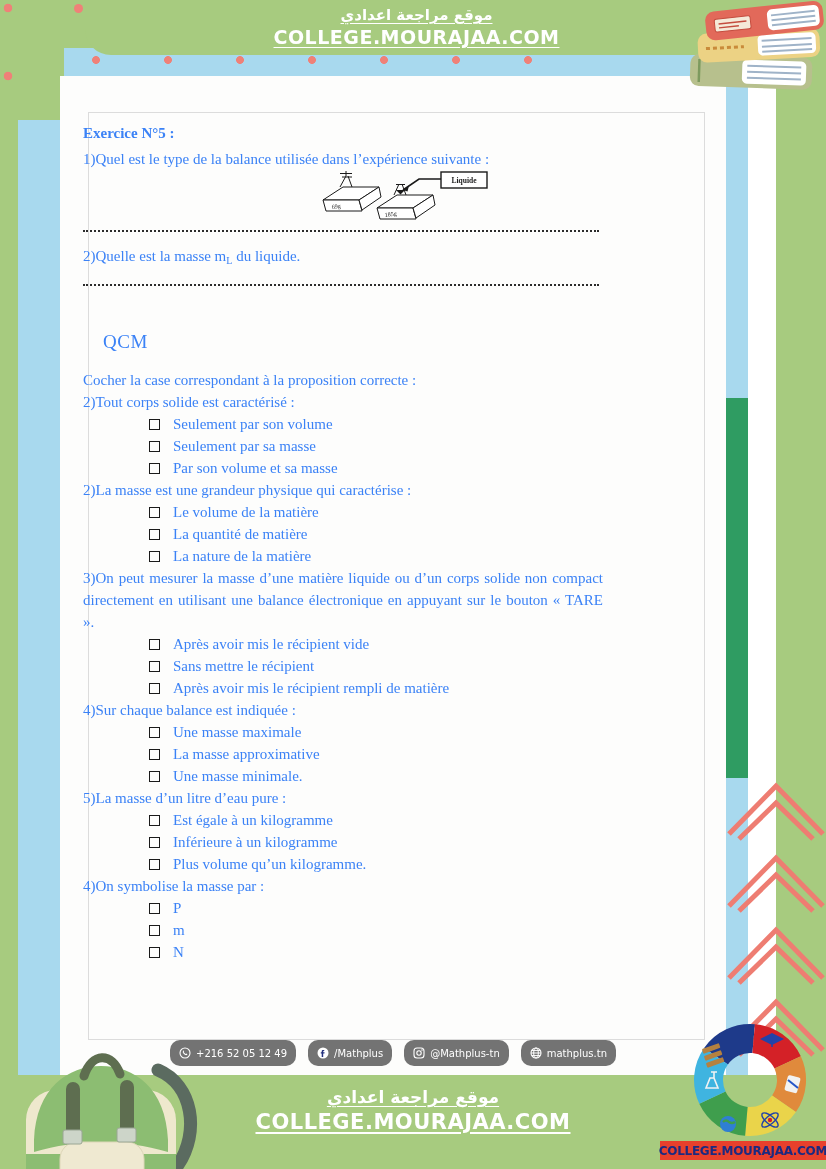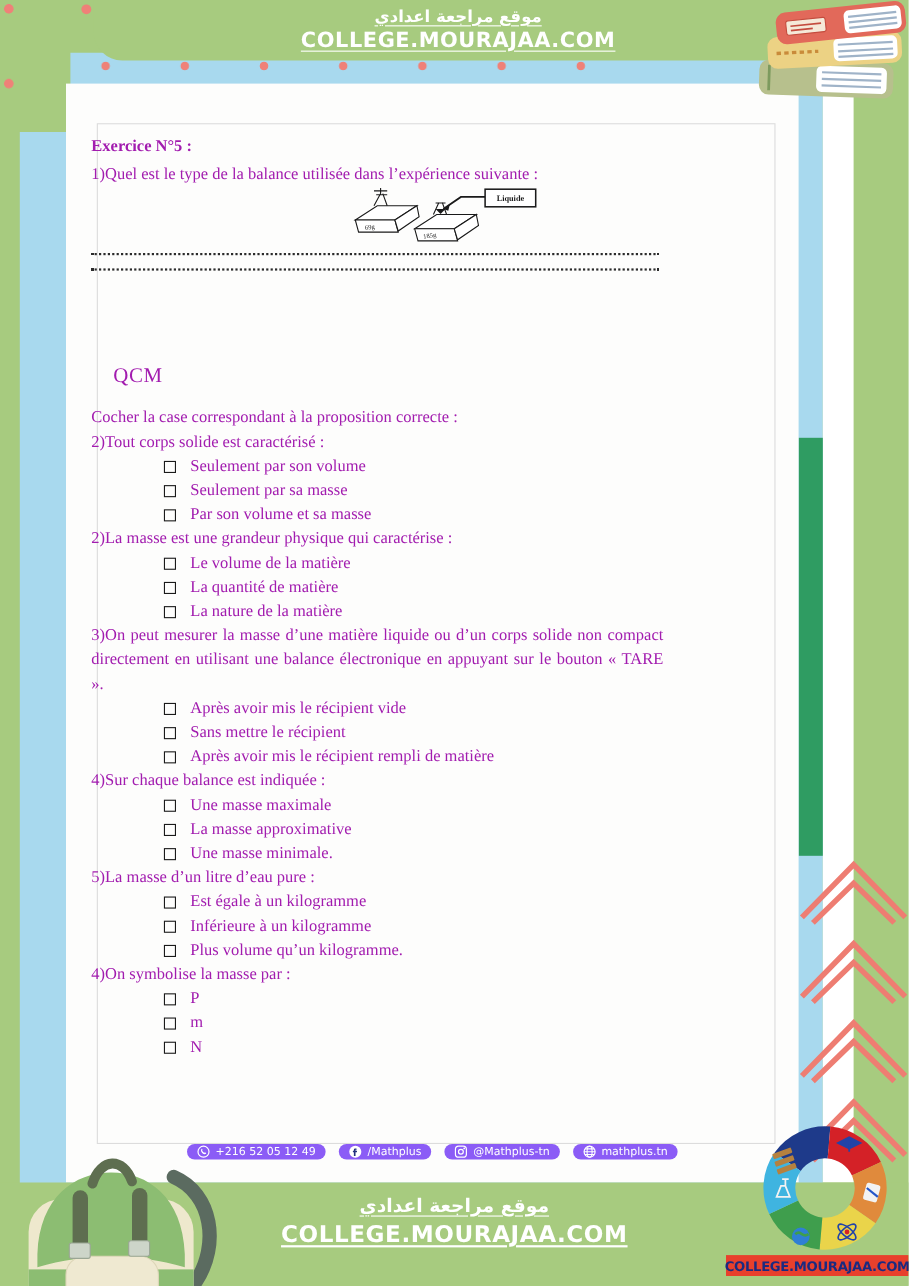--- a/index.html
+++ b/index.html
@@ -36,42 +36,42 @@
              text-underline-offset:3px;}
   .footer-domain{font-size:21px;font-weight:bold;letter-spacing:.5px;text-decoration:underline;
                  text-underline-offset:3px;margin-top:3px;}
 
   
   .paper{position:absolute;left:60px;top:76px;width:666px;height:999px;background:#fdfdfc;
          z-index:3;}
   .scan-border{position:absolute;left:28px;top:36px;width:615px;height:926px;
                border:1px solid #dcdcdc;}
 
-  .doc-block{position:absolute;left:23px;width:520px;color:#a21caf;}
+  .doc-block{position:absolute;left:23px;width:520px;color:#3b82f6;}
   .exercise{top:44px;}
   .qcm{top:254px;}
   .doc-line{font-size:15px;line-height:26px;white-space:nowrap;}
   .qcm .doc-line{line-height:22px;}
   .bold{font-weight:bold;}
   .justify{white-space:normal;text-align:justify;}
   .qcm-title{font-size:19px;font-weight:normal;letter-spacing:.5px;line-height:24px;
              margin:0 0 15px 20px;}
   .subscript{font-size:10px;vertical-align:-3px;}
   .dotted-line{height:2px;border-top:2.4px dotted #2b2b2b;margin:10px 0 9px 0;width:516px;}
   .figure-row{position:relative;height:48px;}
   .figure-row svg{position:absolute;left:236px;top:-2px;}
   .option-row{display:flex;align-items:center;height:22px;margin-left:22px;padding-left:44px;}
   .checkbox{width:9px;height:9px;border:1.4px solid #1a1a1a;margin-right:13px;flex:none;}
   .option-label{font-size:15px;}
 
   
   .contacts-row{position:absolute;left:0;top:964px;width:666px;display:flex;
                 justify-content:center;gap:12px;}
-  .pill{display:flex;align-items:center;gap:5px;height:14px;padding:0 9px;border-radius:10px;
-        background:#8b5cf6;color:#fff;font-family:"DejaVu Sans",sans-serif;font-size:10px;}
+  .pill{display:flex;align-items:center;gap:5px;height:26px;padding:0 9px;border-radius:10px;
+        background:#737373;color:#fff;font-family:"DejaVu Sans",sans-serif;font-size:10px;}
   .pill-icon{display:flex;align-items:center;}
 
   
   .books{position:absolute;left:686px;top:0;z-index:5;}
   .backpack{position:absolute;left:8px;top:1040px;z-index:5;}
   .chevrons{position:absolute;left:726px;top:776px;z-index:4;}
   .logo-ring{position:absolute;left:688px;top:1018px;z-index:5;}
   .logo-banner{position:absolute;left:660px;top:1141px;width:166px;height:19px;background:#e8402c;
                z-index:6;display:flex;align-items:center;justify-content:center;
                font-family:"DejaVu Sans",sans-serif;font-weight:bold;font-size:12px;
@@ -119,20 +119,21 @@
           <g stroke="#1a1a1a" fill="none">
             <path d="M122,9 L100,9 L84,20" stroke-width="1.6"></path>
             <polygon points="84,20 90,15.5 88.5,21.5" fill="#1a1a1a" stroke="none"></polygon>
             <rect x="122" y="2" width="46" height="16" fill="#fff" stroke-width="1.4"></rect>
           </g>
           <text x="145" y="13" font-size="7.5" text-anchor="middle" font-weight="bold" font-family="Liberation Serif,serif" fill="#1a1a1a">Liquide</text>
         </svg>
       </div>
 
       <div class="dotted-line"></div>
+      <div class="doc-line"><span>2)Quelle est la masse m</span><span class="subscript">L</span><span> du liquide.</span></div>
       <div class="dotted-line"></div>
     </div>
 
     <div class="doc-block qcm">
       <div class="qcm-title">QCM</div>
       <div class="doc-line">Cocher la case correspondant à la proposition correcte :</div>
 
       <div>
         <div class="doc-line">2)Tout corps solide est caractérisé :</div>
         <div class="option-row">

